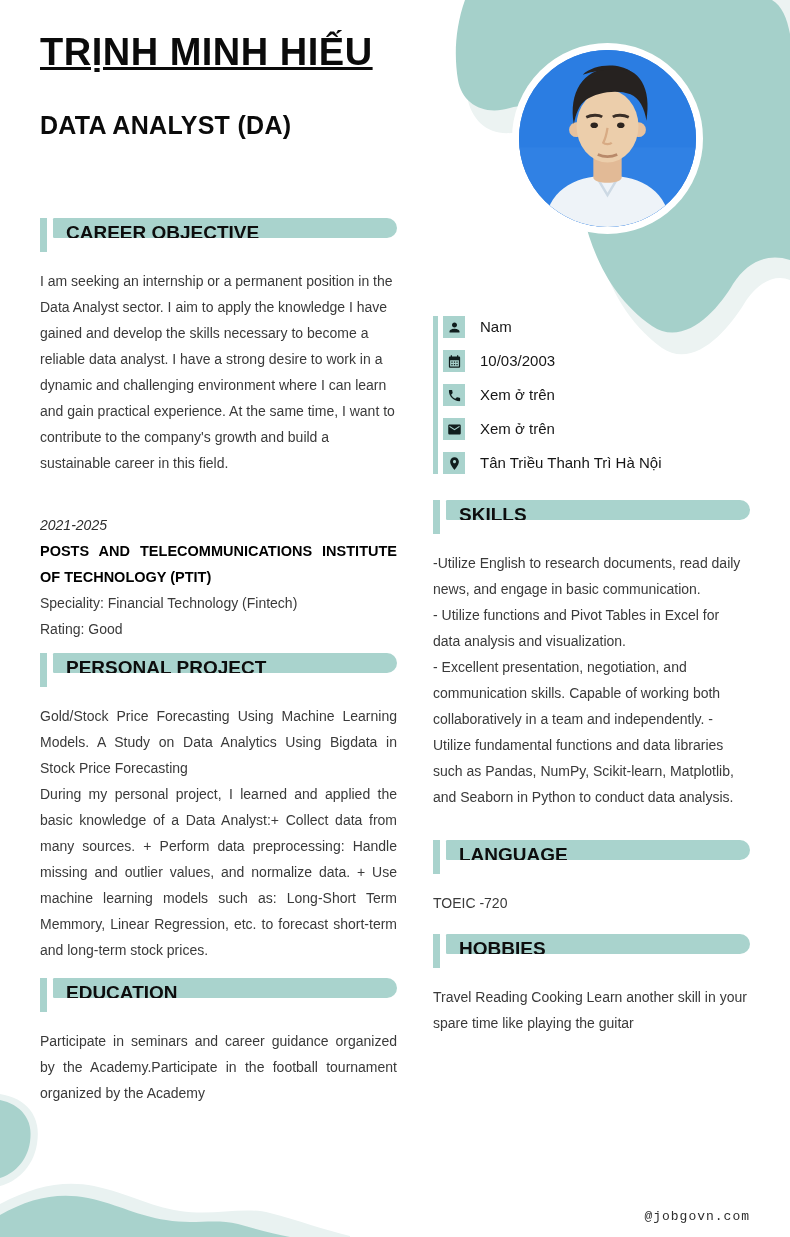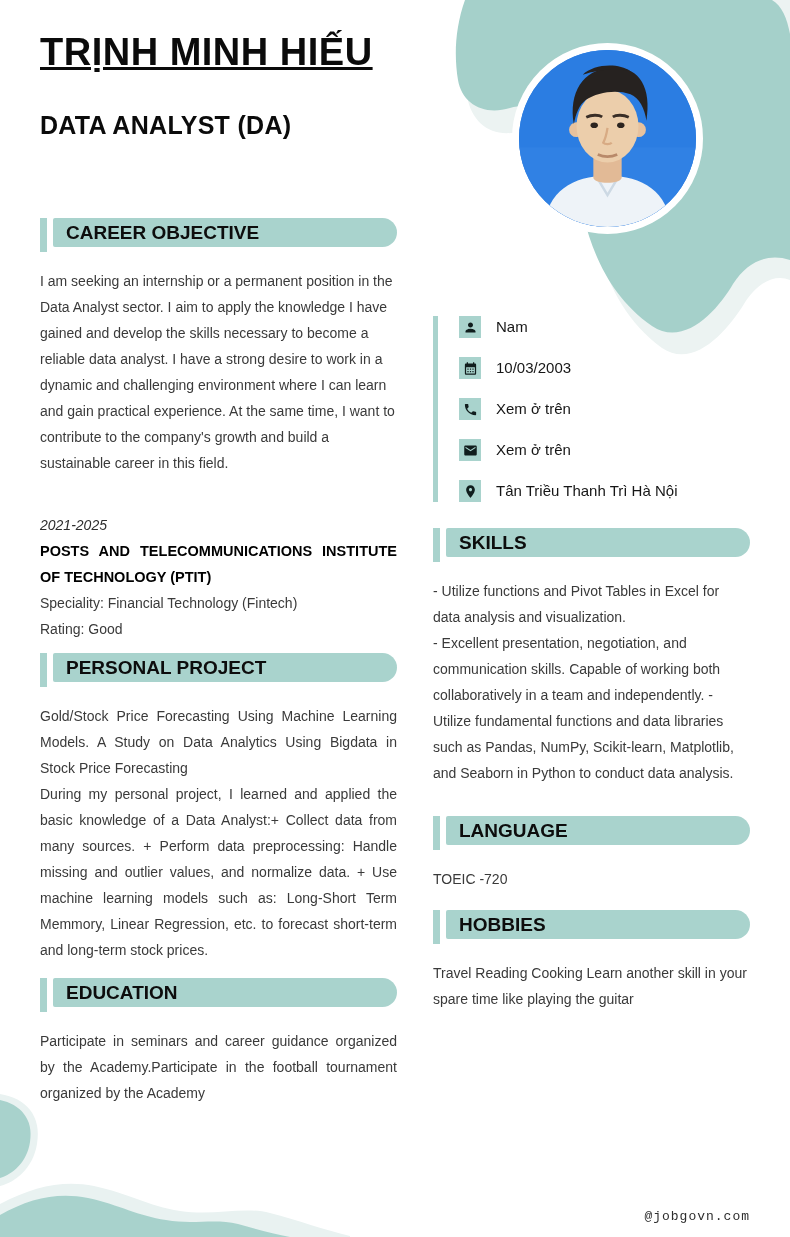--- a/index.html
+++ b/index.html
@@ -48,21 +48,21 @@
   .job-title{
     margin-top:30px;
     font-size:25px;line-height:30px;font-weight:bold;
     letter-spacing:.3px;color:var(--ink);
   }
 
   
   .sec-head{display:flex;align-items:flex-start;margin-bottom:16px;}
   .sec-accent{width:7px;height:34px;background:var(--teal);flex:none;}
   .sec-bar{
-    flex:1;margin-left:6px;height:29px;
+    flex:1;margin-left:6px;height:20px;
     background:var(--teal);
     border-radius:2px 15px 15px 2px;
     line-height:29px;padding-left:13px;
     font-size:19px;font-weight:bold;color:#0d0d0d;
     white-space:nowrap;overflow:hidden;
   }
 
   .body-txt{font-size:14px;line-height:26px;color:var(--text);}
   .just{text-align:justify;}
 
@@ -70,22 +70,22 @@
   .sec-edu{margin-top:36px;}
   .edu-period{font-size:14px;line-height:26px;font-style:italic;color:#2e2e2e;}
   .edu-school{font-size:14.5px;line-height:26px;font-weight:bold;color:#000000;text-align:justify;}
   .sec-project{margin-top:11px;}
   .sec-activities{margin-top:15px;}
 
   
   .info-block{
     margin-top:316px;
     border-left:5px solid var(--teal);
-    padding-left:21px;
-    display:flex;flex-direction:column;gap:19px;
+    padding-left:5px;
+    display:flex;flex-direction:column;gap:12px;
   }
   .info-row{display:flex;align-items:center;gap:15px;}
   .info-icon{
     width:22px;height:22px;flex:none;
     background:var(--teal);
     display:flex;align-items:center;justify-content:center;
   }
   .info-icon svg{width:15px;height:15px;fill:#101d1d;display:block;}
   .info-text{font-size:15px;line-height:22px;color:#161616;}
 
@@ -232,20 +232,21 @@
         </span>
         <span class="info-text">Tân Triều Thanh Trì Hà Nội</span>
       </div>
     </div>
 
     <section class="sec-skills">
       <div class="sec-head">
         <span class="sec-accent"></span>
         <span class="sec-bar">SKILLS</span>
       </div>
+      <p class="body-txt">-Utilize English to research documents, read daily news, and engage in basic communication.</p>
       <p class="body-txt">- Utilize functions and Pivot Tables in Excel for data analysis and visualization.</p>
       <p class="body-txt">- Excellent presentation, negotiation, and communication skills. Capable of working both collaboratively in a team and independently. - Utilize fundamental functions and data libraries such as Pandas, NumPy, Scikit-learn, Matplotlib, and Seaborn in Python to conduct data analysis.</p>
     </section>
 
     <section class="sec-language">
       <div class="sec-head">
         <span class="sec-accent"></span>
         <span class="sec-bar">LANGUAGE</span>
       </div>
       <p class="body-txt">TOEIC -720</p>

